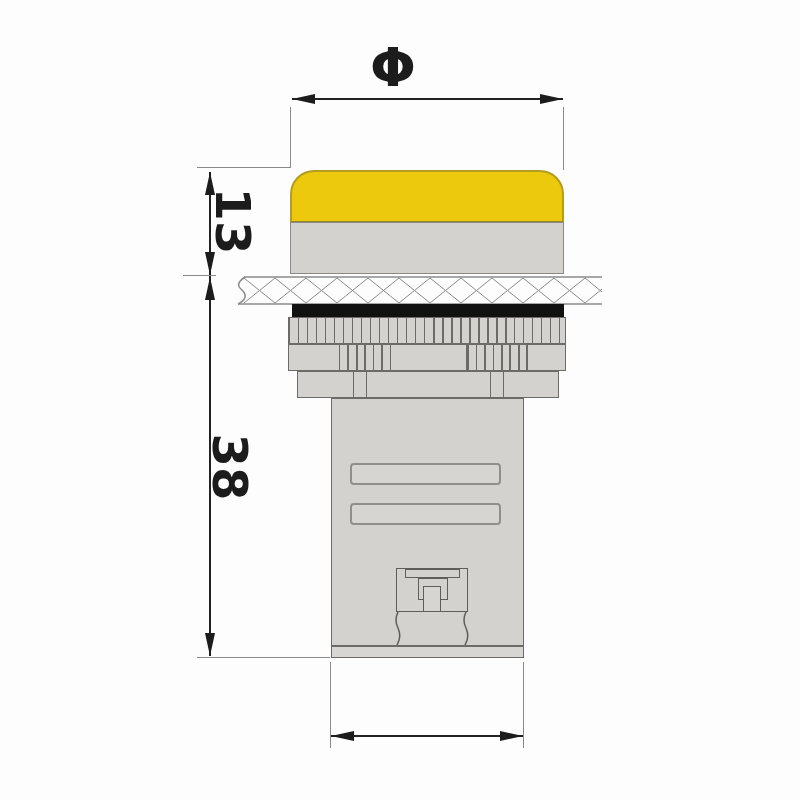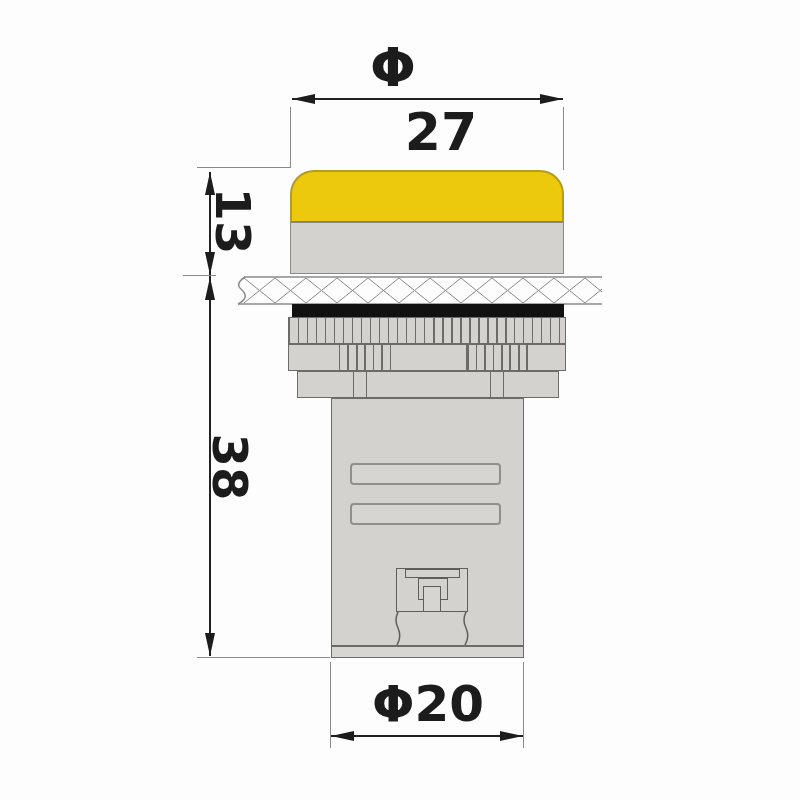--- a/index.html
+++ b/index.html
@@ -45,21 +45,20 @@
 
   <div class="dimtext" style="left:393px;top:68px;font-size:54px;">Φ</div>
 
   <div class="dimline-h" style="left:292px;top:98px;width:271px;"></div>
   <div class="arrow left" style="left:292px;top:94px;"></div>
   <div class="arrow right" style="left:540px;top:94px;"></div>
 
   <div class="extline-v" style="left:290px;top:107px;height:61px;"></div>
   <div class="extline-v" style="left:563px;top:107px;height:63px;"></div>
 
-  <div class="dimtext" style="left:441px;top:132px;">27</div>
 
   <div class="part lens-yellow" style="left:290px;top:170px;width:274px;height:53px;"></div>
   <div class="part" style="left:290px;top:222px;width:274px;height:52px;border-color:#8c8a86;"></div>
 
   <svg class="abs" style="left:230px;top:276px;" width="372" height="29" viewBox="0 0 372 29">
     <path d="M14,1 H372" stroke="#8a8a8a" stroke-width="1.5" fill="none"></path>
     <path d="M8,28 H372" stroke="#8a8a8a" stroke-width="1.5" fill="none"></path>
     <path fill="none" stroke="#8a8a8a" stroke-width="1" d="M14,2 L45,27 L76,2 L107,27 L138,2 L169,27 L200,2 L231,27 L262,2 L293,27 L324,2 L355,27 L372,13"></path>
     <path fill="none" stroke="#8a8a8a" stroke-width="1" d="M14,27 L45,2 L76,27 L107,2 L138,27 L169,2 L200,27 L231,2 L262,27 L293,2 L324,27 L355,2 L372,16"></path>
     <path fill="none" stroke="#8a8a8a" stroke-width="1.5" d="M15,1 Q4,8 12,14 Q20,22 8,28"></path>
@@ -116,19 +115,18 @@
   <div class="arrow up" style="left:205px;top:277px;"></div>
   <div class="arrow down" style="left:205px;top:633px;"></div>
 
   <div class="dimtext rot" style="left:230px;top:467px;font-size:48px;">38</div>
 
   <div class="extline-h" style="left:197px;top:657px;width:133px;"></div>
 
   <div class="extline-v" style="left:330px;top:662px;height:86px;"></div>
   <div class="extline-v" style="left:523px;top:662px;height:86px;"></div>
 
-  <div class="dimtext" style="left:428px;top:704px;font-size:50px;">Φ20</div>
 
   <div class="dimline-h" style="left:331px;top:735px;width:192px;"></div>
   <div class="arrow left" style="left:331px;top:731px;"></div>
   <div class="arrow right" style="left:500px;top:731px;"></div>
 
 </div>
 
 </body></html>

